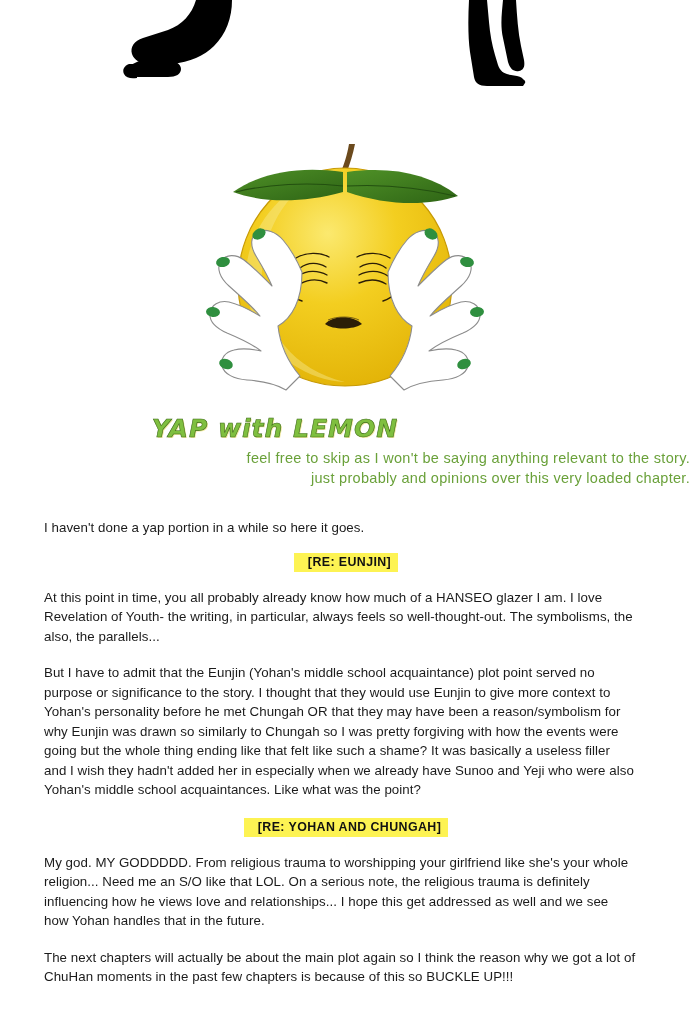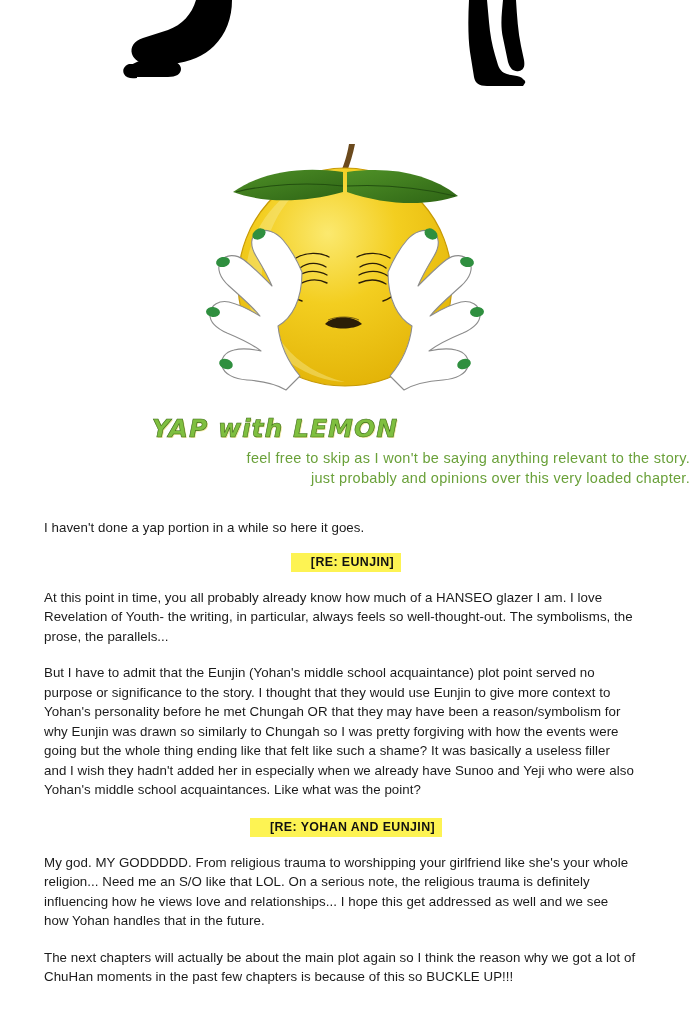--- a/index.html
+++ b/index.html
@@ -84,21 +84,21 @@
     text-align: center;
     margin: 0 0 16px 0;
   }
   .heading-tag {
     display: inline-block;
     background: #fdf353;
     color: #111111;
     font-size: 12.4px;
     font-weight: bold;
     letter-spacing: 0.4px;
-    padding: 2px 7px 3px 20px;
+    padding: 2px 7px 3px 14px;
     line-height: 14px;
   }
 </style>
 </head>
 <body>
 
 <div class="silhouette-band">
   <svg class="sil-svg" width="690" height="100" viewBox="0 0 690 100" xmlns="http://www.w3.org/2000/svg">
     <g fill="#000000">
 
@@ -194,23 +194,23 @@
   <div>just probably and opinions over this very loaded chapter.</div>
 </div>
 
 <div class="content">
 
   <p class="para tight">I haven't done a yap portion in a while so here it goes.</p>
 
   <div class="heading-row">
     <span class="heading-tag">[RE: EUNJIN]</span>
   </div>
-  <p class="para">At this point in time, you all probably already know how much of a HANSEO glazer I am. I love Revelation of Youth- the writing, in particular, always feels so well-thought-out. The symbolisms, the prose, the parallels...</p>
+  <p class="para">At this point in time, you all probably already know how much of a HANSEO glazer I am. I love Revelation of Youth- the writing, in particular, always feels so well-thought-out. The symbolisms, the also, the parallels...</p>
   <p class="para">But I have to admit that the Eunjin (Yohan's middle school acquaintance) plot point served no purpose or significance to the story. I thought that they would use Eunjin to give more context to Yohan's personality before he met Chungah OR that they may have been a reason/symbolism for why Eunjin was drawn so similarly to Chungah so I was pretty forgiving with how the events were going but the whole thing ending like that felt like such a shame? It was basically a useless filler and I wish they hadn't added her in especially when we already have Sunoo and Yeji who were also Yohan's middle school acquaintances. Like what was the point?</p>
 
   <div class="heading-row">
-    <span class="heading-tag">[RE: YOHAN AND EUNJIN]</span>
+    <span class="heading-tag">[RE: YOHAN AND CHUNGAH]</span>
   </div>
   <p class="para">My god. MY GODDDDD. From religious trauma to worshipping your girlfriend like she's your whole religion... Need me an S/O like that LOL. On a serious note, the religious trauma is definitely influencing how he views love and relationships... I hope this get addressed as well and we see how Yohan handles that in the future.</p>
 
   <p class="para">The next chapters will actually be about the main plot again so I think the reason why we got a lot of ChuHan moments in the past few chapters is because of this so BUCKLE UP!!!</p>
 
 </div>
 
 </body></html>

